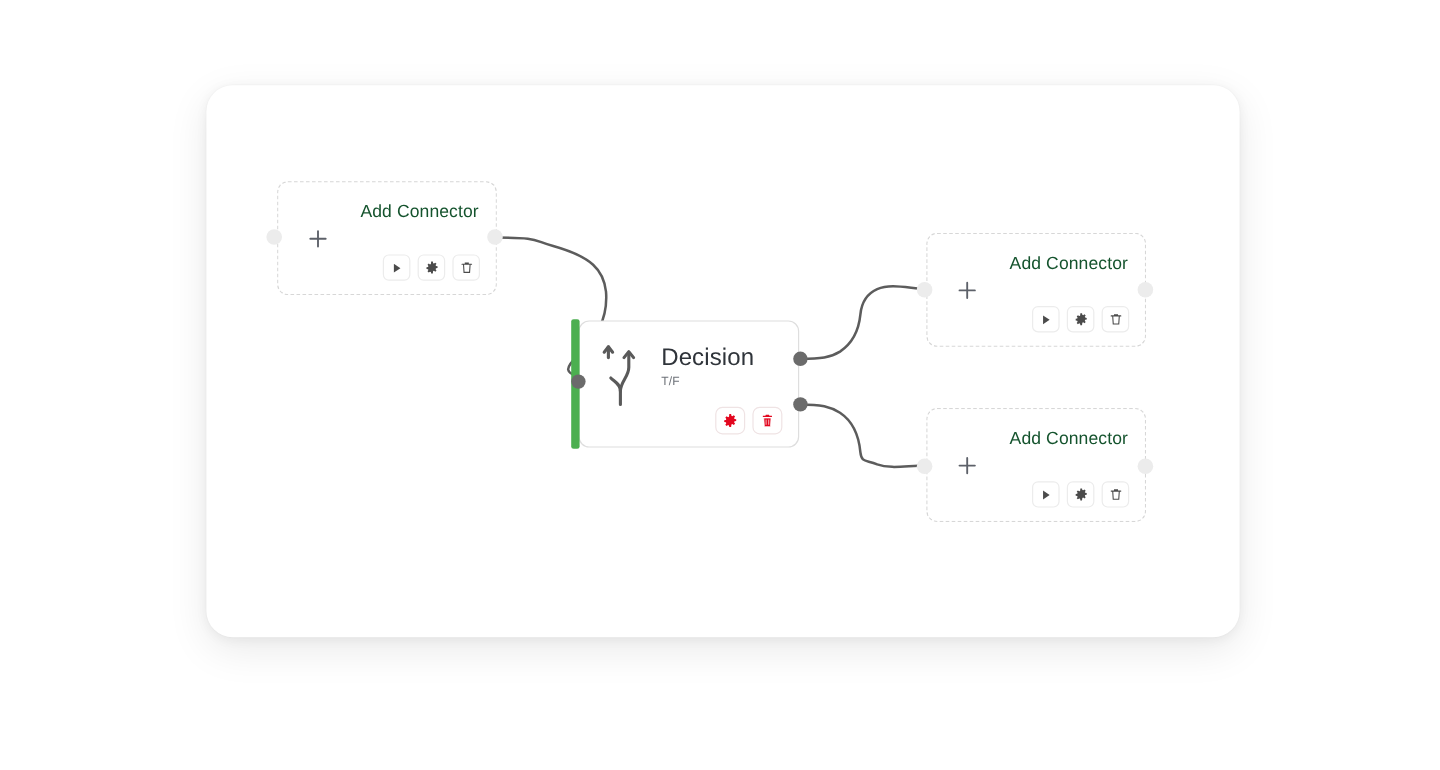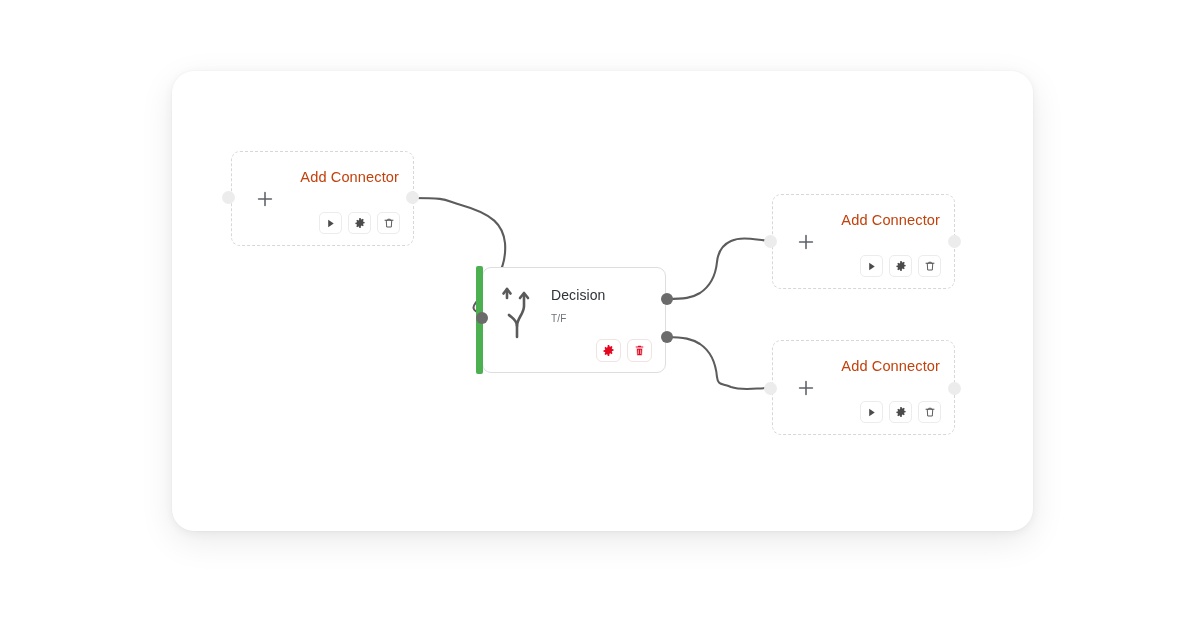--- a/index.html
+++ b/index.html
@@ -51,21 +51,21 @@
   .node-placeholder {
     border: 1.6px dashed #d7d7d7;
     border-radius: 9px;
   }
 
   .placeholder-label {
     position: absolute;
     right: 14px;
     top: 17px;
     font-size: 14.6px;
-    color: #c2410c;
+    color: #14532d;
     letter-spacing: .1px;
     white-space: nowrap;
   }
 
   .plus-icon {
     position: absolute;
     left: 22px;
     top: 50%;
     transform: translateY(-50%);
     width: 22px;
@@ -122,21 +122,21 @@
     top: 16px;
     width: 42px;
     height: 56px;
     color: #5a5a5a;
   }
 
   #decision-title {
     position: absolute;
     left: 68px;
     top: 19px;
-    font-size: 14px;
+    font-size: 20px;
     color: #2f343a;
     letter-spacing: .1px;
   }
 
   #decision-subtitle {
     position: absolute;
     left: 68px;
     top: 45px;
     font-size: 10px;
     color: #6e7279;

